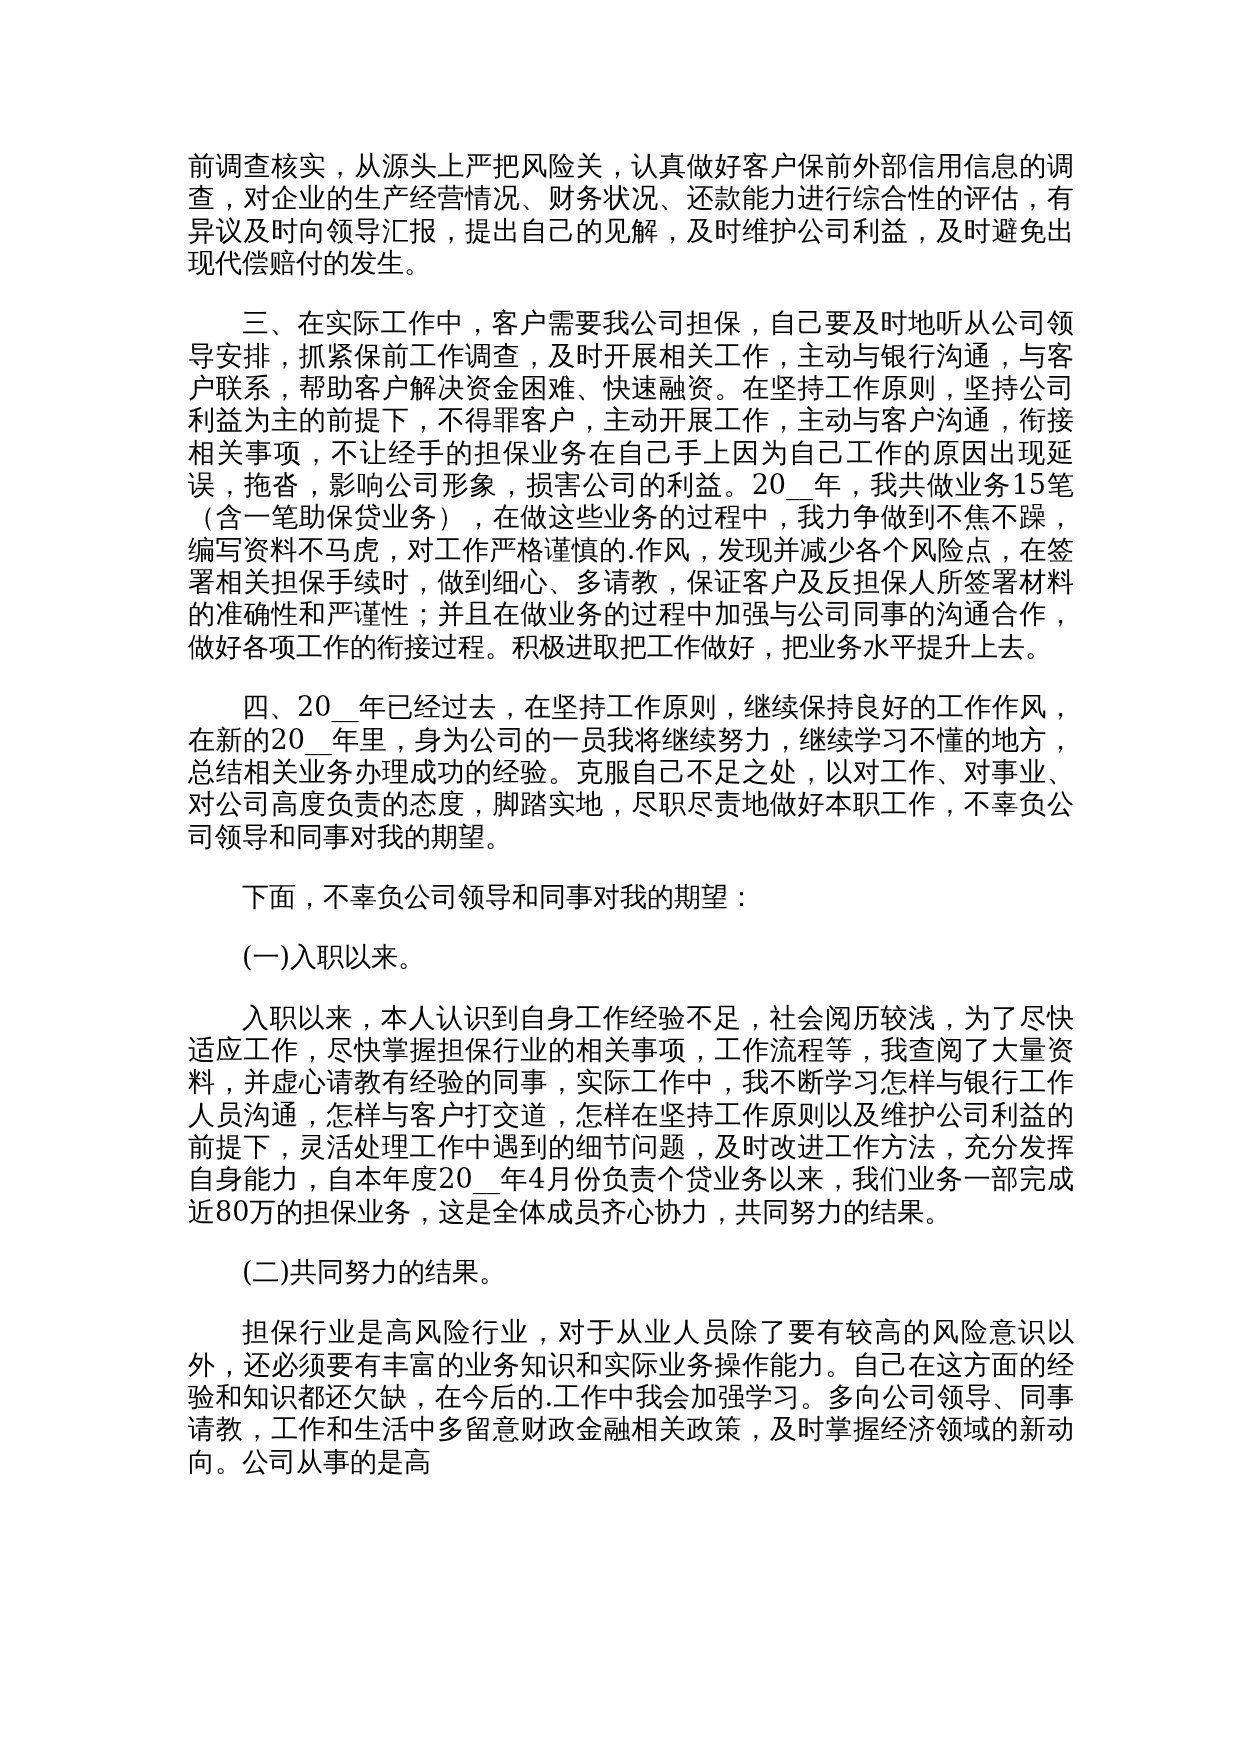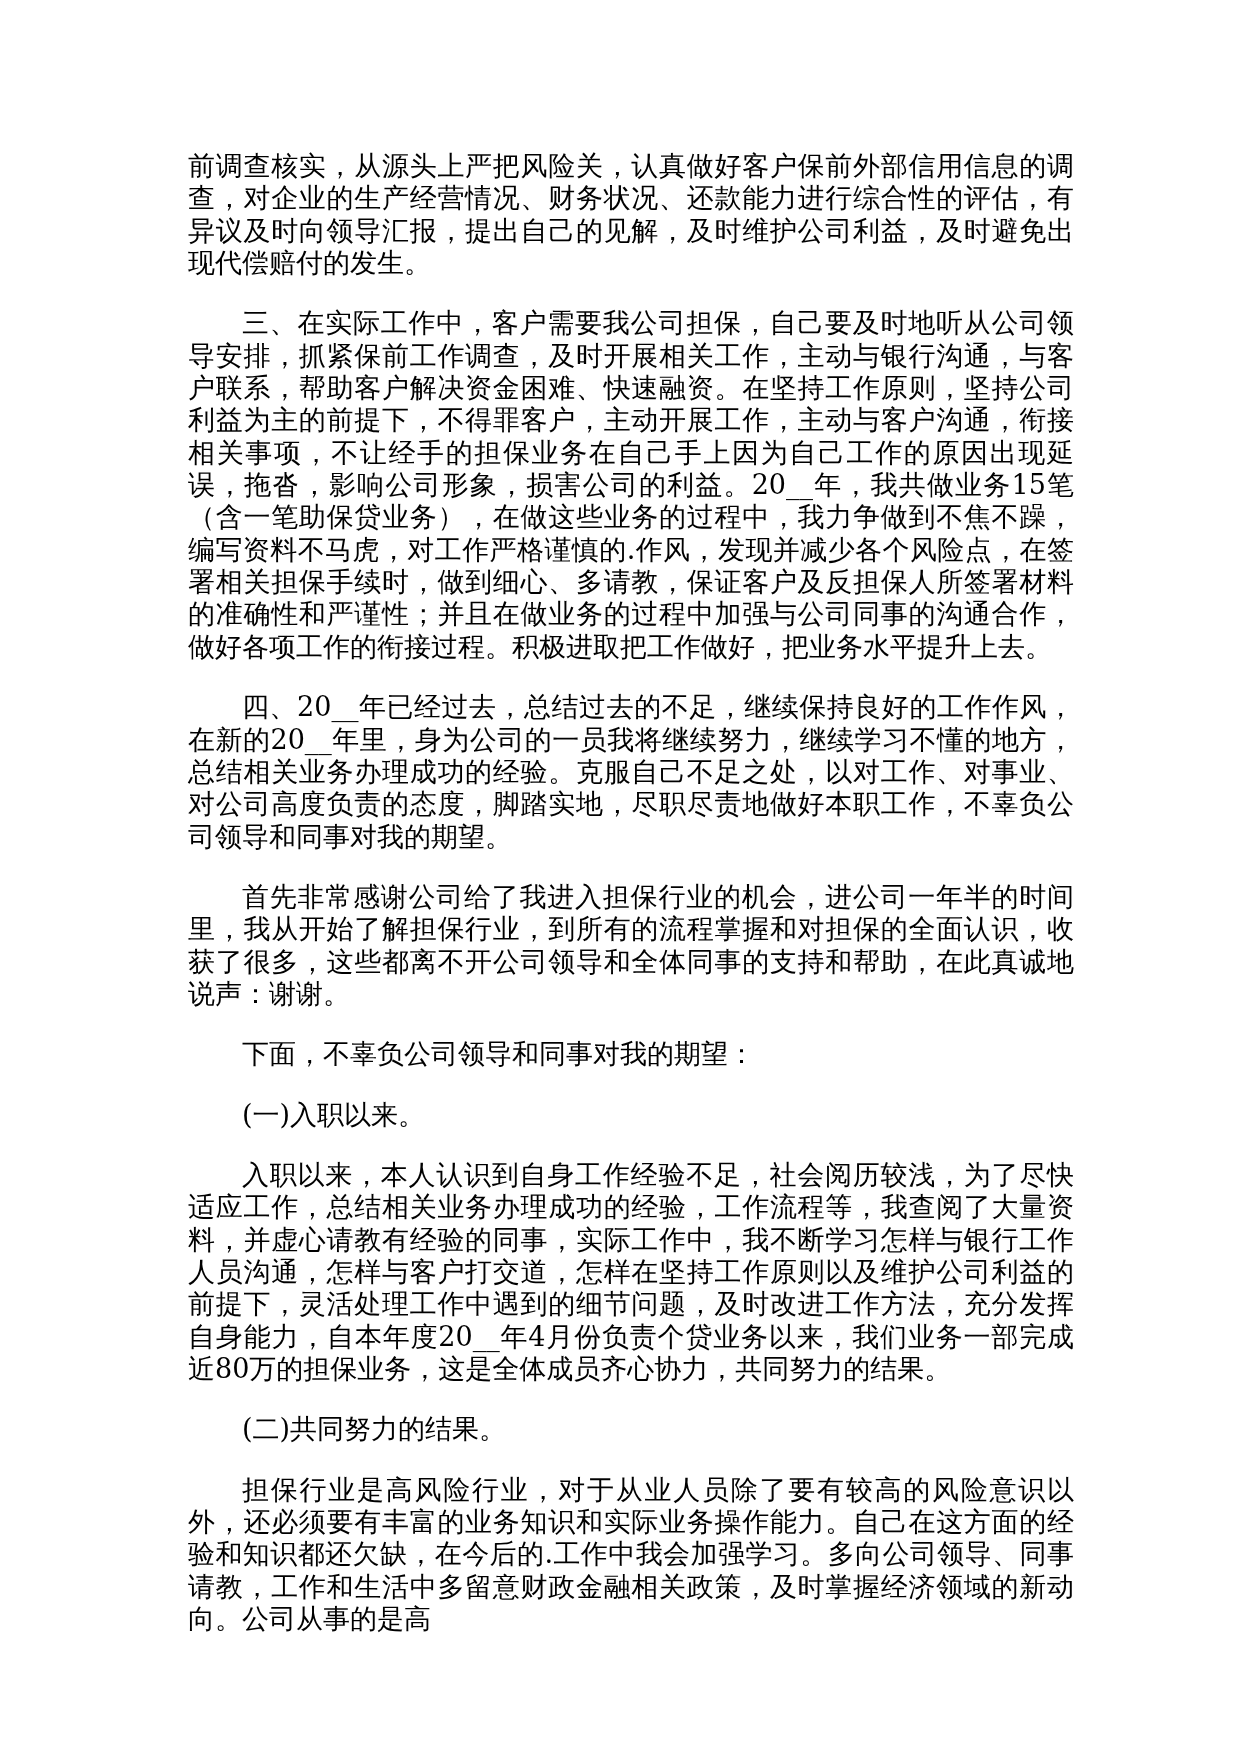--- a/index.html
+++ b/index.html
@@ -44,21 +44,20 @@
     margin-bottom: 8px;
   }
 </style>
 </head>
 <body>
 
 <div class="page">
   <div class="doc-content">
     <p>前调查核实，从源头上严把风险关，认真做好客户保前外部信用信息的调查，对企业的生产经营情况、财务状况、还款能力进行综合性的评估，有异议及时向领导汇报，提出自己的见解，及时维护公司利益，及时避免出现代偿赔付的发生。</p>
     <p class="indent">三、在实际工作中，客户需要我公司担保，自己要及时地听从公司领导安排，抓紧保前工作调查，及时开展相关工作，主动与银行沟通，与客户联系，帮助客户解决资金困难、快速融资。在坚持工作原则，坚持公司利益为主的前提下，不得罪客户，主动开展工作，主动与客户沟通，衔接相关事项，不让经手的担保业务在自己手上因为自己工作的原因出现延误，拖沓，影响公司形象，损害公司的利益。20__年，我共做业务15笔（含一笔助保贷业务），在做这些业务的过程中，我力争做到不焦不躁，编写资料不马虎，对工作严格谨慎的.作风，发现并减少各个风险点，在签署相关担保手续时，做到细心、多请教，保证客户及反担保人所签署材料的准确性和严谨性；并且在做业务的过程中加强与公司同事的沟通合作，做好各项工作的衔接过程。积极进取把工作做好，把业务水平提升上去。</p>
-    <p class="indent">四、20__年已经过去，总结过去的不足，继续保持良好的工作作风，在新的20__年里，身为公司的一员我将继续努力，继续学习不懂的地方，总结相关业务办理成功的经验。克服自己不足之处，以对工作、对事业、对公司高度负责的态度，脚踏实地，尽职尽责地做好本职工作，不辜负公司领导和同事对我的期望。</p>
-    <p class="indent">首先非常感谢公司给了我进入担保行业的机会，进公司一年半的时间里，我从开始了解担保行业，到所有的流程掌握和对担保的全面认识，收获了很多，这些都离不开公司领导和全体同事的支持和帮助，在此真诚地说声：谢谢。</p>
+    <p class="indent">四、20__年已经过去，在坚持工作原则，继续保持良好的工作作风，在新的20__年里，身为公司的一员我将继续努力，继续学习不懂的地方，总结相关业务办理成功的经验。克服自己不足之处，以对工作、对事业、对公司高度负责的态度，脚踏实地，尽职尽责地做好本职工作，不辜负公司领导和同事对我的期望。</p>
     <p class="indent">下面，不辜负公司领导和同事对我的期望：</p>
     <p class="indent">(一)入职以来。</p>
-    <p class="indent">入职以来，本人认识到自身工作经验不足，社会阅历较浅，为了尽快适应工作，总结相关业务办理成功的经验，工作流程等，我查阅了大量资料，并虚心请教有经验的同事，实际工作中，我不断学习怎样与银行工作人员沟通，怎样与客户打交道，怎样在坚持工作原则以及维护公司利益的前提下，灵活处理工作中遇到的细节问题，及时改进工作方法，充分发挥自身能力，自本年度20__年4月份负责个贷业务以来，我们业务一部完成近80万的担保业务，这是全体成员齐心协力，共同努力的结果。</p>
+    <p class="indent">入职以来，本人认识到自身工作经验不足，社会阅历较浅，为了尽快适应工作，尽快掌握担保行业的相关事项，工作流程等，我查阅了大量资料，并虚心请教有经验的同事，实际工作中，我不断学习怎样与银行工作人员沟通，怎样与客户打交道，怎样在坚持工作原则以及维护公司利益的前提下，灵活处理工作中遇到的细节问题，及时改进工作方法，充分发挥自身能力，自本年度20__年4月份负责个贷业务以来，我们业务一部完成近80万的担保业务，这是全体成员齐心协力，共同努力的结果。</p>
     <p class="indent">(二)共同努力的结果。</p>
     <p class="indent">担保行业是高风险行业，对于从业人员除了要有较高的风险意识以外，还必须要有丰富的业务知识和实际业务操作能力。自己在这方面的经验和知识都还欠缺，在今后的.工作中我会加强学习。多向公司领导、同事请教，工作和生活中多留意财政金融相关政策，及时掌握经济领域的新动向。公司从事的是高</p>
   </div>
 </div>
 
 </body></html>

